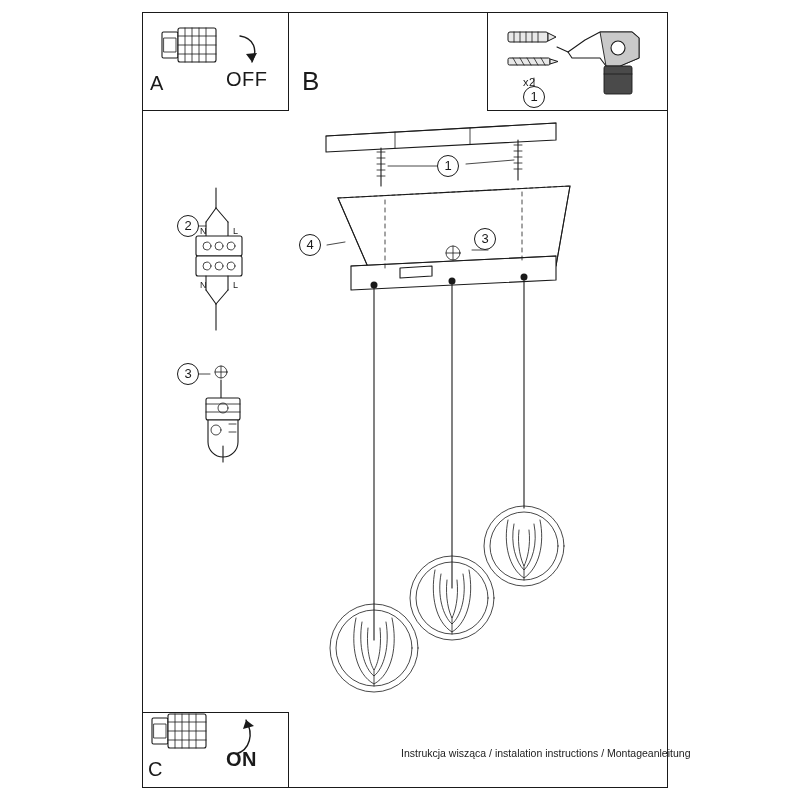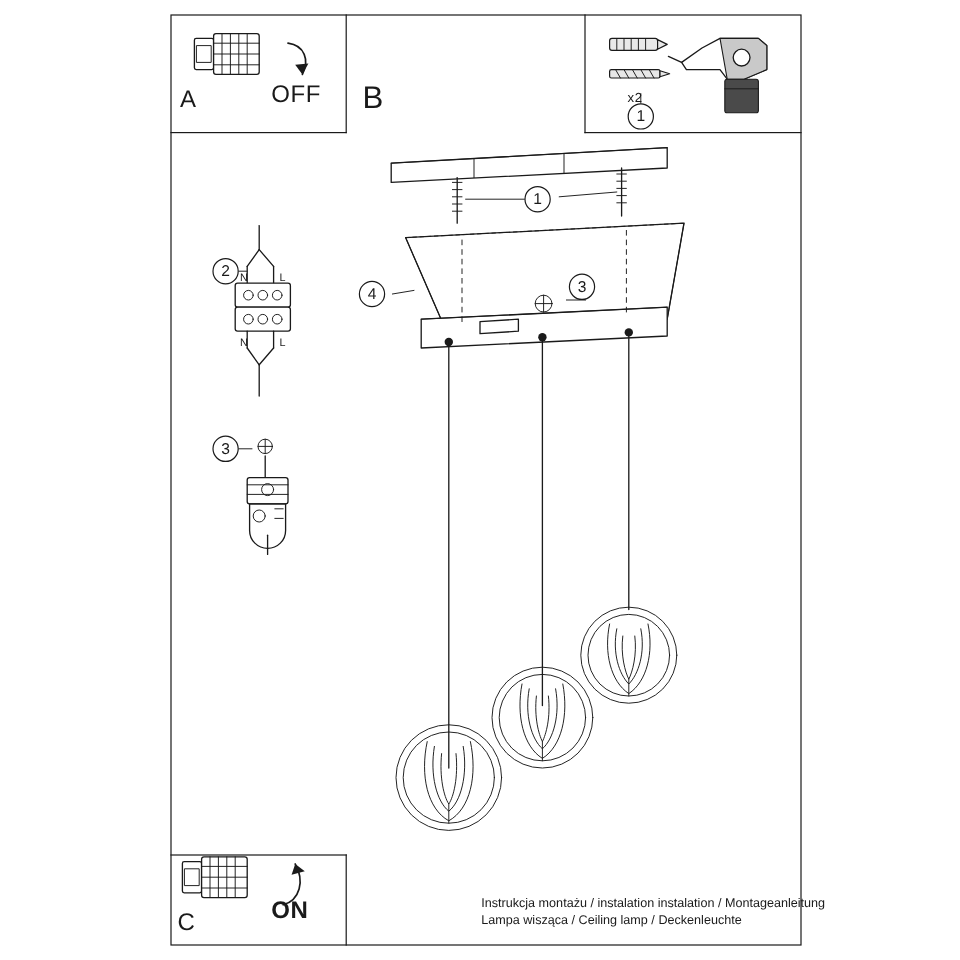--- a/index.html
+++ b/index.html
@@ -336,16 +336,15 @@
 
   <div class="label small" style="left:523px; top:44px;margin-top:32px;">x2</div>
 
   <div class="callout" style="left:523px; top:86px;">1</div>
   <div class="callout" style="left:177px; top:215px;">2</div>
   <div class="callout" style="left:177px; top:363px;">3</div>
   <div class="callout" style="left:437px; top:155px;">1</div>
   <div class="callout" style="left:299px; top:234px;">4</div>
   <div class="callout" style="left:474px; top:228px;">3</div>
 
-  <div class="footer-text" style="left:401px; top:746px;">Instrukcja montażu / instalation instalation / Montageanleitung</div>
-  <div class="footer-text" style="left:401px; top:760px;">Lampa wisząca / Ceiling lamp / Deckenleuchte</div>
+  <div class="footer-text" style="left:401px; top:746px;">Instrukcja wisząca / instalation instructions / Montageanleitung</div>
 
 </div>
 
 </body></html>

